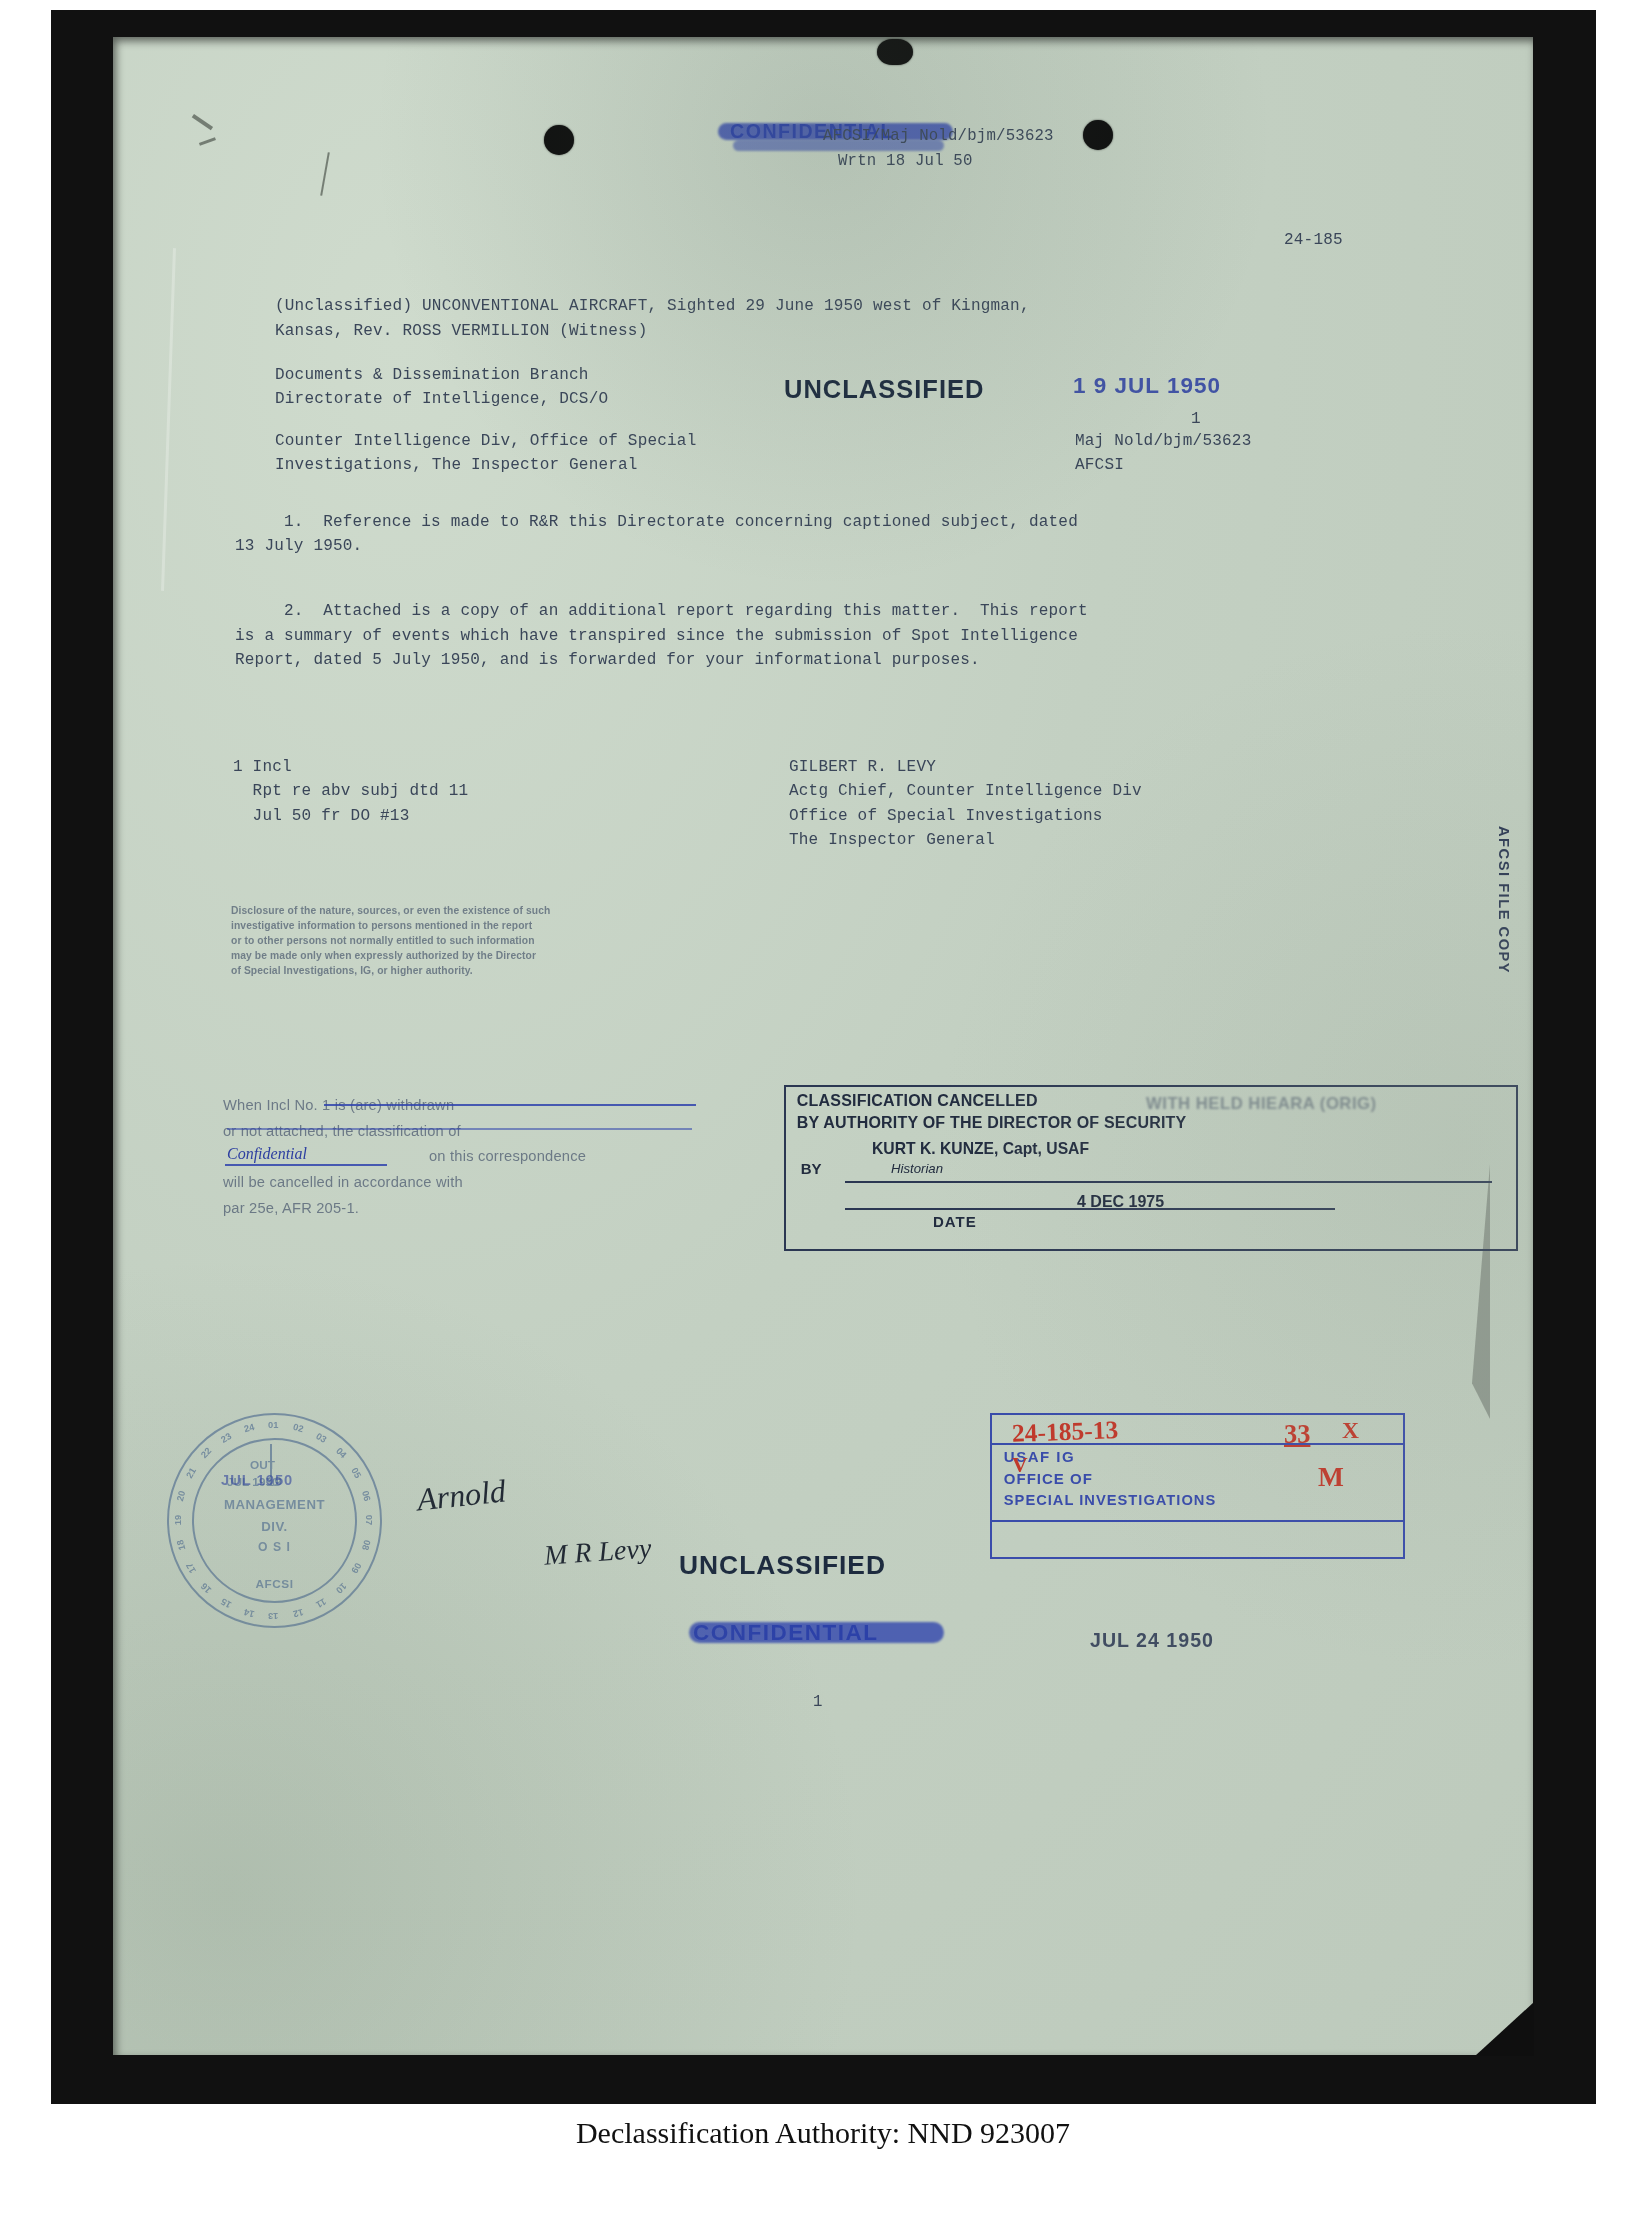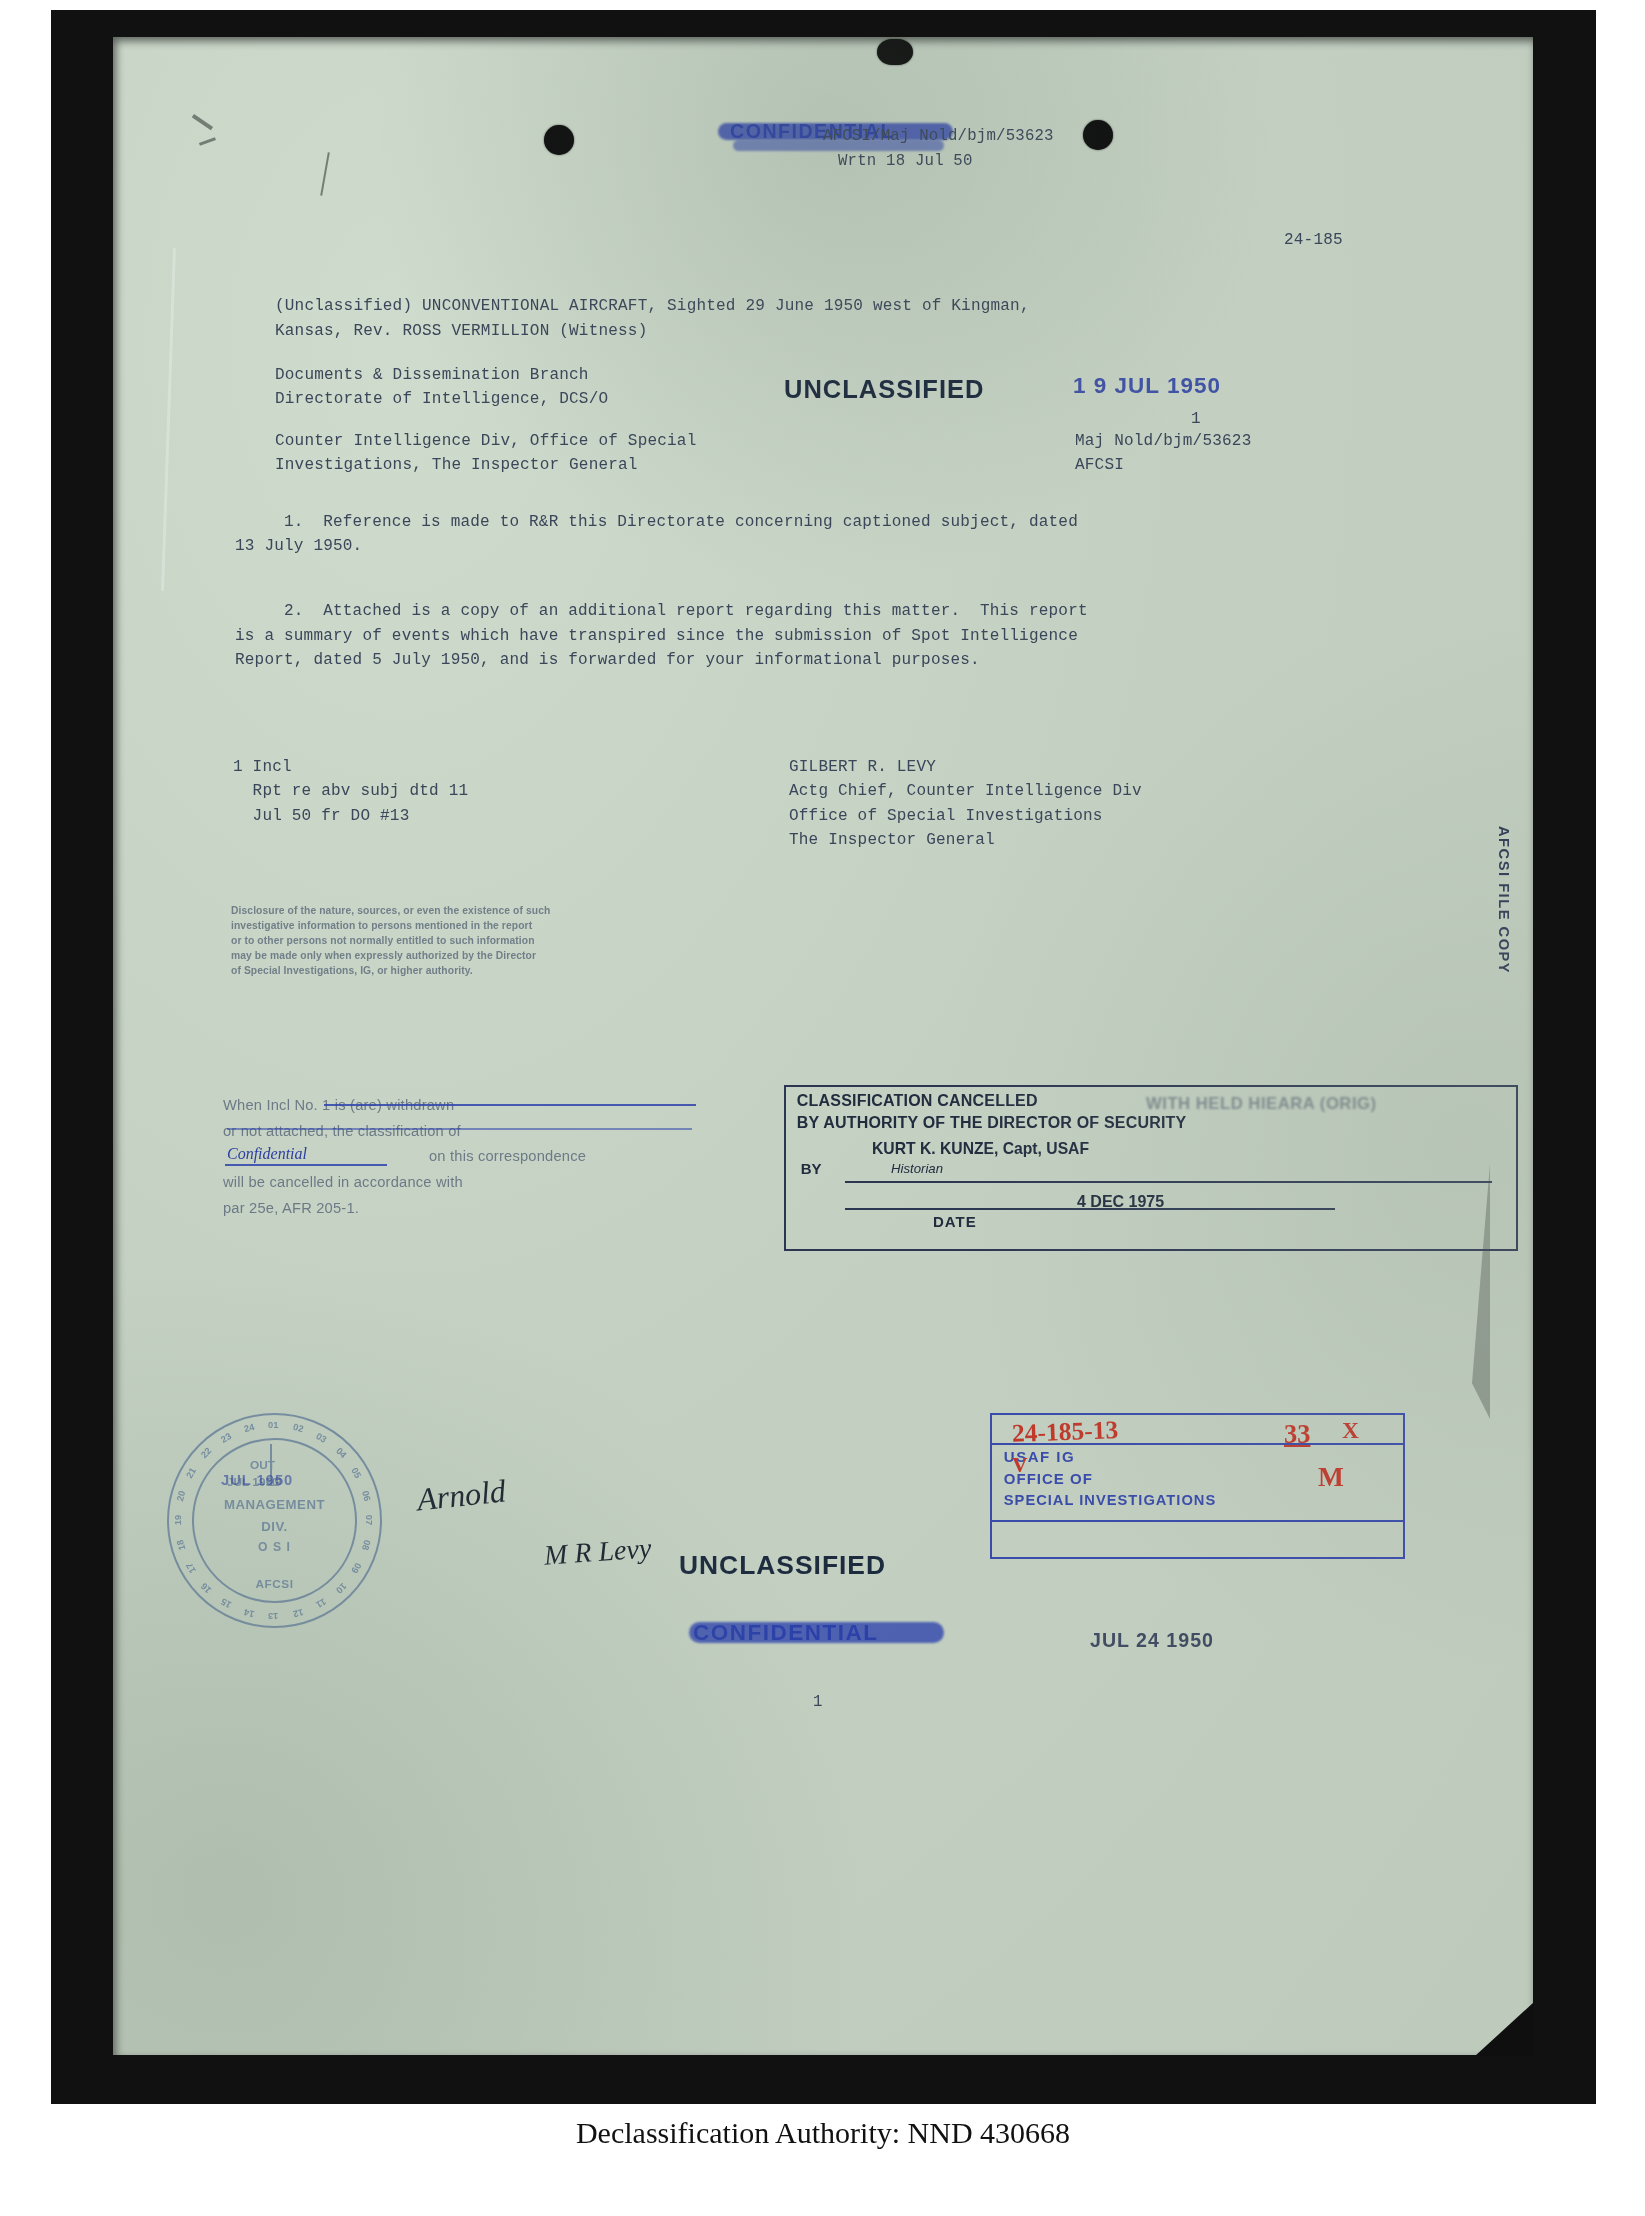--- a/index.html
+++ b/index.html
@@ -497,16 +497,16 @@
     <div class="red" style="left:1229px; top:1380px; font-size:23.5px;">X</div>
     <div class="red" style="left:899px; top:1416px; font-size:21.6px;">V</div>
     <div class="red" style="left:1205px; top:1425px; font-size:27.4px;">M</div>
 
     <div class="vert" style="right:20.6px; top:789px; height:245px;">AFCSI FILE COPY</div>
 
     <div class="pagenum" style="left:700px; top:1656px;">1</div>
 
   </div>
 
-  <div class="footer-caption">Declassification Authority: NND 430668</div>
+  <div class="footer-caption">Declassification Authority: NND 923007</div>
 
 </div>
 
 
 </body></html>

